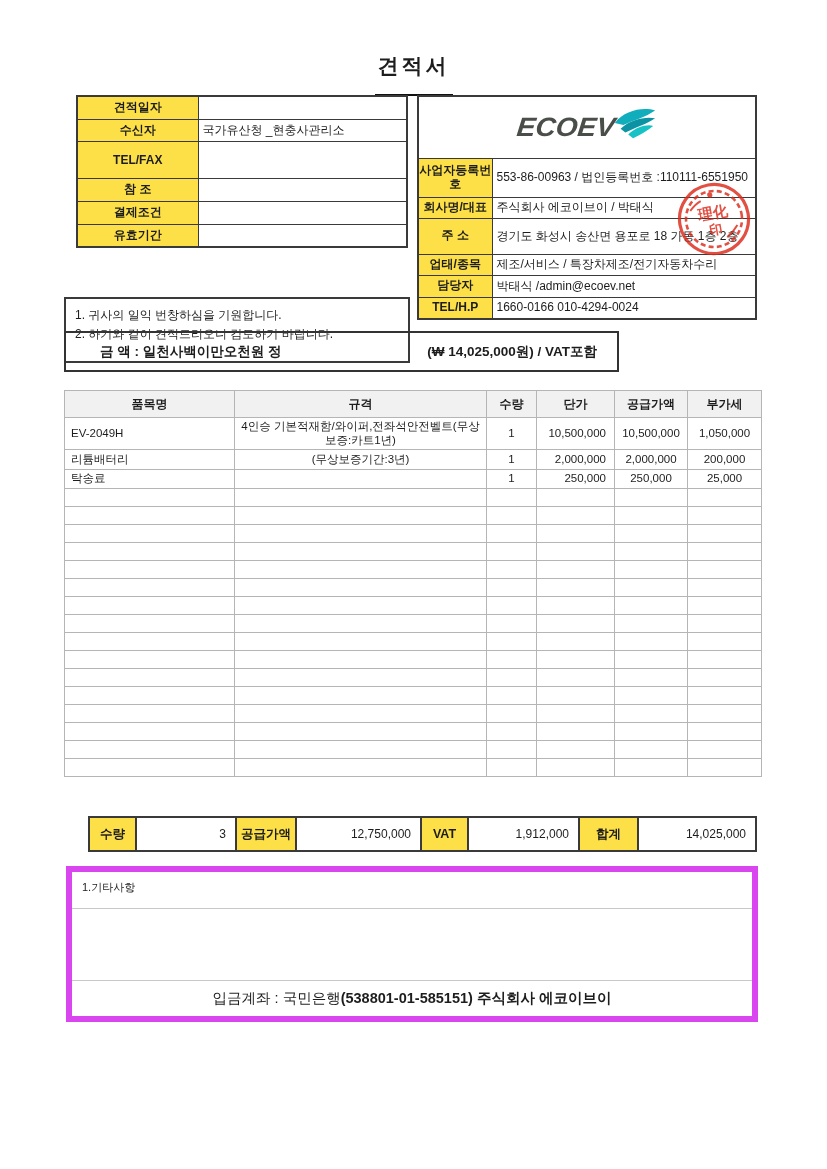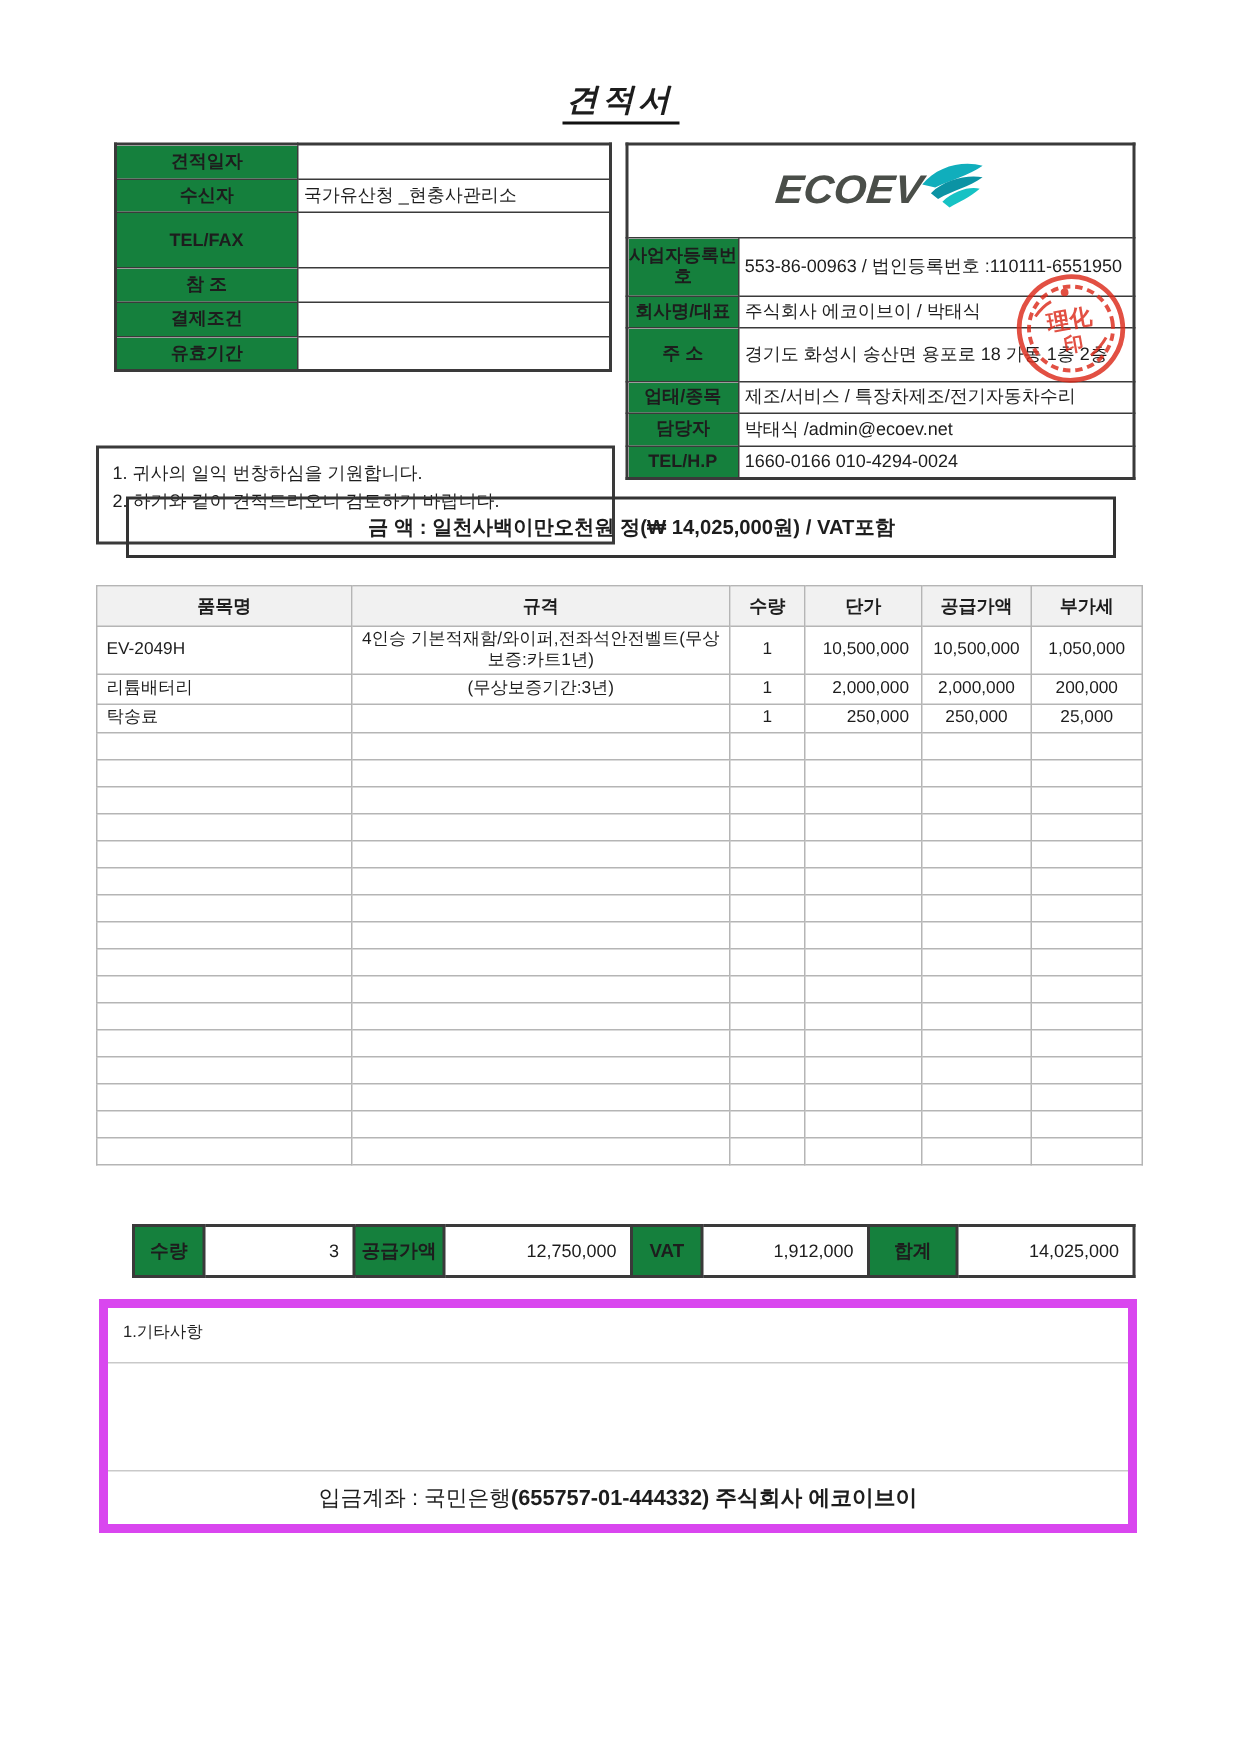--- a/index.html
+++ b/index.html
@@ -3,27 +3,27 @@
 <meta charset="utf-8">
 <style>
   * { margin:0; padding:0; box-sizing:border-box; }
   html,body { background:#ffffff; }
   body { font-family:"Liberation Sans","DejaVu Sans",sans-serif; color:#1d1d1d; }
   .page { position:relative; width:827px; height:1169px; background:#fff; overflow:hidden; }
 
   
   .doc-title { position:absolute; top:52px; left:0; width:100%; text-align:center; }
   .doc-title span { display:inline-block; font-size:21px; font-weight:bold; letter-spacing:3px;
-                    border-bottom:2px solid #111; padding:0 3px 1px 3px;font-style:italic; }
+                    border-bottom:2px solid #111; padding:0 3px 14px 3px; }
 
   
   table { border-collapse:collapse; table-layout:fixed; }
   .hdr-table { position:absolute; border:2px solid #3a3a3a; }
   .hdr-table td { border:1px solid #3a3a3a; font-size:12px; overflow:hidden; }
-  .lbl { background:#15803d; font-weight:bold; text-align:center; vertical-align:middle; }
+  .lbl { background:#fde047; font-weight:bold; text-align:center; vertical-align:middle; }
   .val { background:#fff; text-align:left; vertical-align:middle; padding:1px 4px; line-height:1.25; }
 
   .recipient-table { left:76px; top:95px; width:332px; }
   .supplier-table  { left:417px; top:95px; width:340px; }
   .supplier-table .lbl { line-height:1.15; }
   .logo-cell { background:#fff; vertical-align:middle; }
 
   
   .logo-wrap { display:flex; align-items:center; justify-content:center; height:100%; }
   .logo-text { font-size:28px; font-weight:bold; font-style:italic; color:#4a4e49;
@@ -32,23 +32,23 @@
 
   
   .notice-box { position:absolute; left:64px; top:252px; width:346px; height:66px;
                 border:2px solid #3a3a3a; padding:7px 9px; font-size:12px; line-height:1.55;margin-top:45px; }
 
   
   .stamp { position:absolute; left:676px; top:181px; width:76px; height:76px; opacity:.82;
            transform:rotate(-10deg); pointer-events:none; }
 
   
-  .amount-box { position:absolute; left:64px; top:331px; width:660px; height:41px;
-                border:2px solid #333; display:flex; align-items:center; justify-content:center;
-                padding:0 20px 0 34px; font-size:13.5px; font-weight:bold;margin-left:20px; }
+  .amount-box { position:absolute; left:64px; top:331px; width:555px; height:41px;
+                border:2px solid #333; display:flex; align-items:center; justify-content:space-between;
+                padding:0 20px 0 34px; font-size:13.5px; font-weight:bold; }
 
   
   .items-table { position:absolute; left:64px; top:390px; width:697px; border:1px solid #8f8f8f; }
   .items-table td { border:1px solid #b5b5b5; font-size:11.5px; vertical-align:middle; line-height:1.2; overflow:hidden; }
   .items-table .th { background:#f1f1f1; font-weight:bold; font-size:12px; text-align:center; height:27px; }
   .c-name { text-align:left; padding-left:6px; }
   .c-spec { text-align:center; padding:0 3px; }
   .c-qty  { text-align:center; }
   .c-unit { text-align:right; padding-right:8px; }
   .c-sup  { text-align:center; }
@@ -374,17 +374,17 @@
       <td class="sum-val">14,025,000</td>
     </tr>
   </tbody>
     </table>
 
   <div class="footer-box">
     <div class="footer-note">1.기타사항</div>
     <div class="footer-space"></div>
     <div class="footer-bank">
       <span>입금계좌 : 국민은행 </span>
-      <span class="bold-part">(655757-01-444332) 주식회사 에코이브이</span>
+      <span class="bold-part">(538801-01-585151) 주식회사 에코이브이</span>
     </div>
   </div>
 
 </div>
 
 </body></html>

